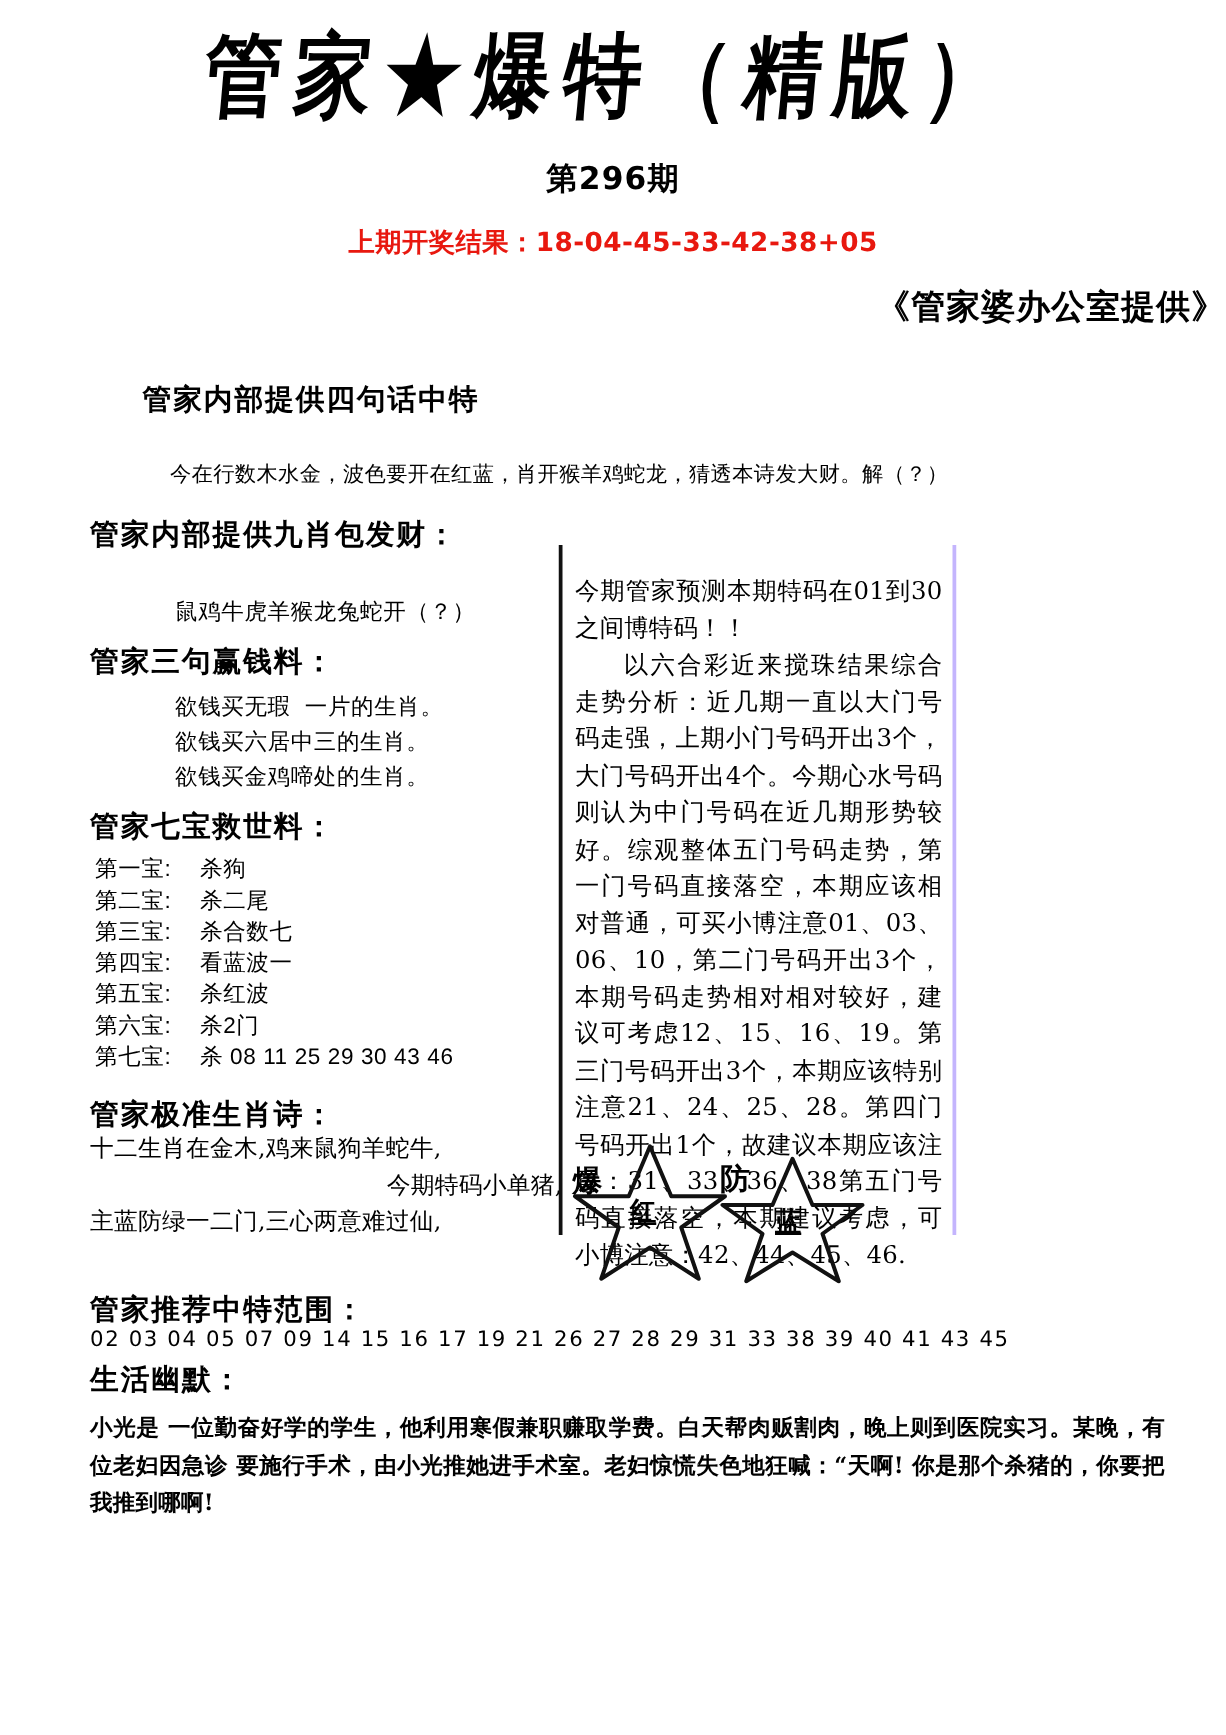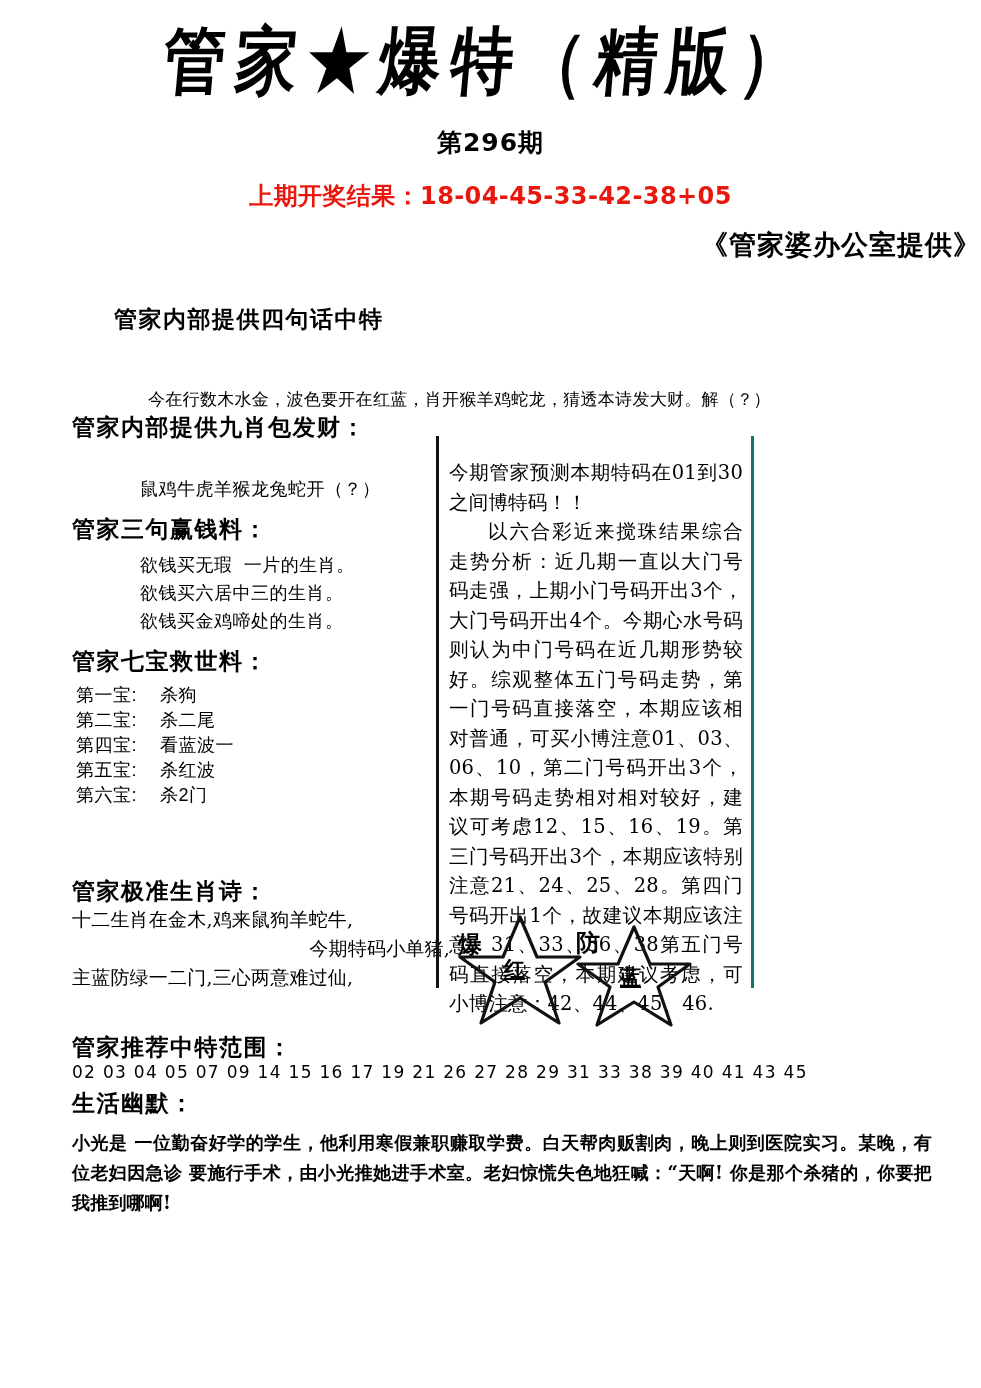--- a/index.html
+++ b/index.html
@@ -47,21 +47,21 @@
     letter-spacing: 1px;
   }
   .lastdraw {
     position: absolute;
     left: 0;
     top: 180px;
     width: 981px;
     text-align: center;
     color: #e8180f;
     font-family: "DejaVu Sans", "Liberation Sans", sans-serif;
-    font-size: 24px;
+    font-size: 21px;
     font-weight: bold;
     letter-spacing: 0.4px;
   }
   .provider {
     position: absolute;
     left: 0;
     top: 227px;
     width: 981px;
     text-align: right;
     font-family: "DejaVu Serif", "Liberation Serif", serif;
@@ -118,26 +118,26 @@
     font-size: 19px;
     line-height: 29px;
     white-space: nowrap;
     letter-spacing: 0.2px;
   }
   .poem-row.right { text-align: right; padding-right: 12px; }
 
   
   .panel {
     position: absolute;
-    left: 436px;
+    left: 447px;
     top: 436px;
     width: 318px;
     height: 552px;
     border-left: 3px solid #111;
-    border-right: 3px solid #0f766e;
+    border-right: 3px solid #c4b5fd;
     box-sizing: border-box;
   }
   .panel-inner {
     padding: 22px 8px 0 10px;
     font-family: "DejaVu Serif", "Liberation Serif", serif;
     font-size: 19.5px;
     line-height: 29.5px;
     text-align: justify;
     letter-spacing: 0.2px;
   }
@@ -195,46 +195,52 @@
 <body>
 
 <div class="masthead">
   <div class="masthead-title">管家★爆特（精版）</div>
 </div>
 <div class="issue">第296期</div>
 <div class="lastdraw">上期开奖结果：18-04-45-33-42-38+05</div>
 <div class="provider">《管家婆办公室提供》</div>
 
 <div class="sec-head" style="left:72px; top:304px;margin-left:42px;">管家内部提供四句话中特</div>
-<div class="body-line" style="left:136px; top:388px;margin-left:12px;">今在行数木水金，波色要开在红蓝，肖开猴羊鸡蛇龙，猜透本诗发大财。解（？）</div>
+<div class="body-line" style="left:136px; top:368px;">今在行数木水金，波色要开在红蓝，肖开猴羊鸡蛇龙，猜透本诗发大财。解（？）</div>
 
 <div class="sec-head" style="left:72px; top:412px;">管家内部提供九肖包发财：</div>
 <div class="indent-line" style="left:140px; top:477px;">鼠鸡牛虎羊猴龙兔蛇开（？）</div>
 
 <div class="sec-head" style="left:72px; top:514px;">管家三句赢钱料：</div>
 <div class="indent-line" style="left:140px; top:553px;">欲钱买无瑕 一片的生肖。</div>
 <div class="indent-line" style="left:140px; top:581px;">欲钱买六居中三的生肖。</div>
 <div class="indent-line" style="left:140px; top:609px;">欲钱买金鸡啼处的生肖。</div>
 
 <div class="sec-head" style="left:72px; top:646px;">管家七宝救世料：</div>
 <div class="treasure-list">
   <div class="treasure-row">
     <span class="tk">第一宝:</span><span class="tv">杀狗</span>
   </div>
   <div class="treasure-row">
     <span class="tk">第二宝:</span><span class="tv">杀二尾</span>
   </div>
   <div class="treasure-row">
+    <span class="tk">第三宝:</span><span class="tv">杀合数七</span>
+  </div>
+  <div class="treasure-row">
     <span class="tk">第四宝:</span><span class="tv">看蓝波一</span>
   </div>
   <div class="treasure-row">
     <span class="tk">第五宝:</span><span class="tv">杀红波</span>
   </div>
   <div class="treasure-row">
     <span class="tk">第六宝:</span><span class="tv">杀2门</span>
+  </div>
+  <div class="treasure-row">
+    <span class="tk">第七宝:</span><span class="tv">杀 08 11 25 29 30 43 46</span>
   </div>
 </div>
 
 <div class="sec-head" style="left:72px; top:876px;">管家极准生肖诗：</div>
 <div class="poem-block">
   <div class="poem-row">十二生肖在金木,鸡来鼠狗羊蛇牛,</div>
   <div class="poem-row right">今期特码小单猪,</div>
   <div class="poem-row">主蓝防绿一二门,三心两意难过仙,</div>
 </div>
 

